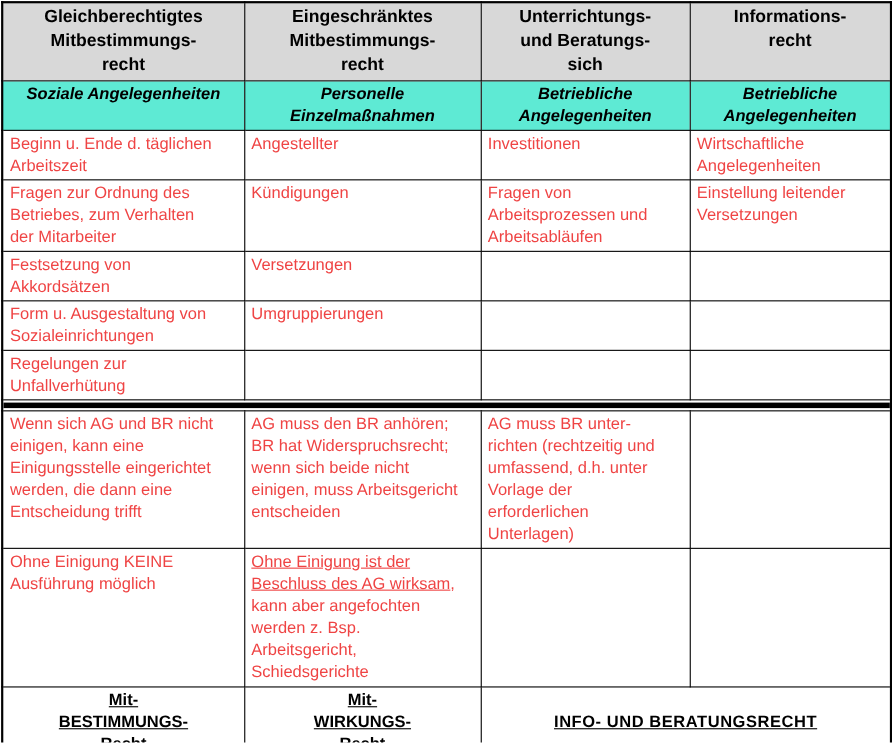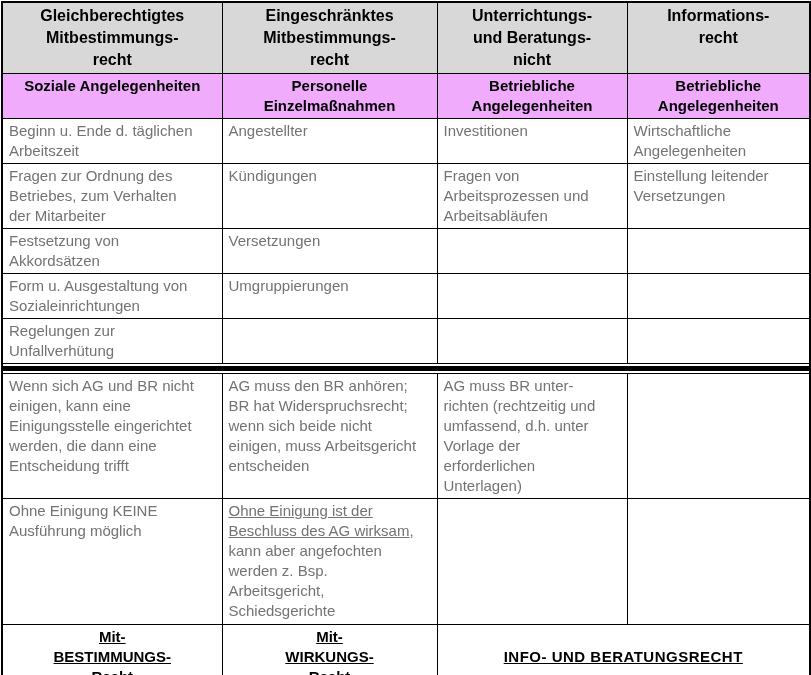--- a/index.html
+++ b/index.html
@@ -31,31 +31,32 @@
     box-sizing: border-box;
   }
   tr.head th {
     background: #d8d8d8;
     font-weight: bold;
     font-size: 16px;
     line-height: 22px;
     text-align: center;
   }
   tr.subhead th {
-    background: #f0abfc;
+    background: #5eead4;
     font-weight: bold;
+    font-style: italic;
     font-size: 15px;
     line-height: 20px;
     text-align: center;
   }
   tbody td {
     font-size: 15px;
     line-height: 20px;
     text-align: left;
-    color: #737373;
+    color: #ef4444;
   }
   tr.divider-row td {
     padding: 0;
     border-left: none;
     border-right: none;
     height: 9px;
   }
   .divider-bar {
     height: 5px;
     background: #000000;
@@ -90,21 +91,21 @@
     <thead>
       <tr class="head" style="height:69px">
         <th>Gleichberechtigtes
 Mitbestimmungs-
 recht</th>
         <th>Eingeschränktes
 Mitbestimmungs-
 recht</th>
         <th>Unterrichtungs-
 und Beratungs-
-nicht</th>
+sich</th>
         <th>Informations-
 recht</th>
       </tr>
       <tr class="subhead" style="height:44px">
         <th>Soziale Angelegenheiten</th>
         <th>Personelle
 Einzelmaßnahmen</th>
         <th>Betriebliche
 Angelegenheiten</th>
         <th>Betriebliche

